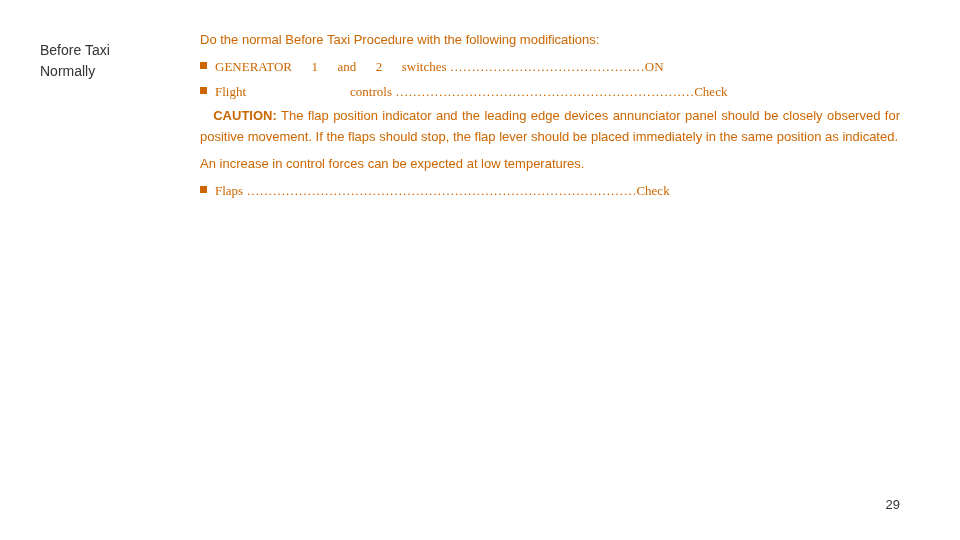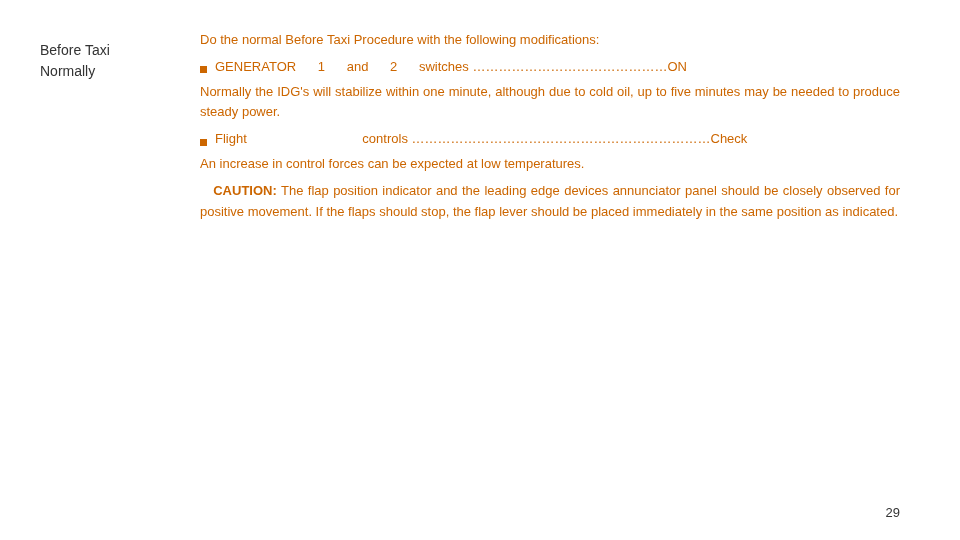--- a/index.html
+++ b/index.html
@@ -38,43 +38,44 @@
       color: #cc6600;
       line-height: 1.6;
       text-align: justify;
     }
     .right-content p {
       margin-bottom: 6px;
       color: #cc6600;
     }
     .bullet-item {
       display: flex;
-      align-items: center;
+      align-items: flex-start;
       margin-bottom: 4px;
+      font-family: Liberation Serif, serif;
     }
     .bullet-square {
       width: 7px;
       height: 7px;
       background: #cc6600;
       margin-top: 5px;
       margin-right: 8px;
       flex-shrink: 0;
     }
     .bullet-text {
       flex: 1;
       color: #cc6600;
       text-align: justify;
     }
     .caution-label {
       font-weight: bold;
       color: #cc6600;
     }
     .page-number {
       position: absolute;
-      bottom: 20px;
+      bottom: 28px;
       right: 60px;
       font-size: 13px;
       color: #333;
     }
     .normal-text {
       color: #cc6600;
       text-align: justify;
       margin-bottom: 6px;
     }
   </style>
@@ -90,33 +91,38 @@
     <div class="right-content">
       <p class="normal-text">Do the normal Before Taxi Procedure with the following modifications:</p>
 
       <div class="bullet-item">
         <div class="bullet-square"></div>
         <div class="bullet-text">
           GENERATOR&nbsp;&nbsp;&nbsp;&nbsp;&nbsp;&nbsp;1&nbsp;&nbsp;&nbsp;&nbsp;&nbsp;&nbsp;and&nbsp;&nbsp;&nbsp;&nbsp;&nbsp;&nbsp;2&nbsp;&nbsp;&nbsp;&nbsp;&nbsp;&nbsp;switches ………………………………………ON
         </div>
       </div>
 
-      <p class="normal-text">Normally the IDG's will stabilize within one minute, although due to cold oil, up to five minutes may be needed to produce steady power.</p>
 
       <div class="bullet-item">
         <div class="bullet-square"></div>
         <div class="bullet-text">
           Flight&nbsp;&nbsp;&nbsp;&nbsp;&nbsp;&nbsp;&nbsp;&nbsp;&nbsp;&nbsp;&nbsp;&nbsp;&nbsp;&nbsp;&nbsp;&nbsp;&nbsp;&nbsp;&nbsp;&nbsp;&nbsp;&nbsp;&nbsp;&nbsp;&nbsp;&nbsp;&nbsp;&nbsp;&nbsp;&nbsp;&nbsp;&nbsp;controls ……………………………………………………………Check
         </div>
       </div>
 
-      <p class="normal-text">An increase in control forces can be expected at low temperatures.</p>
-
       <p class="normal-text">
         &nbsp;&nbsp;&nbsp;<span class="caution-label">CAUTION:</span><span> The flap position indicator and the leading edge devices annunciator panel should be closely observed for positive movement. If the flaps should stop, the flap lever should be placed immediately in the same position as indicated.</span>
       </p>
 
+      <p class="normal-text">An increase in control forces can be expected at low temperatures.</p>
+
+      <div class="bullet-item">
+        <div class="bullet-square"></div>
+        <div class="bullet-text">
+          Flaps ………………………………………………………………………………Check
+        </div>
+      </div>
 
     </div>
   </div>
 
   <div class="page-number">29</div>
 </div>
 
 </body></html>

